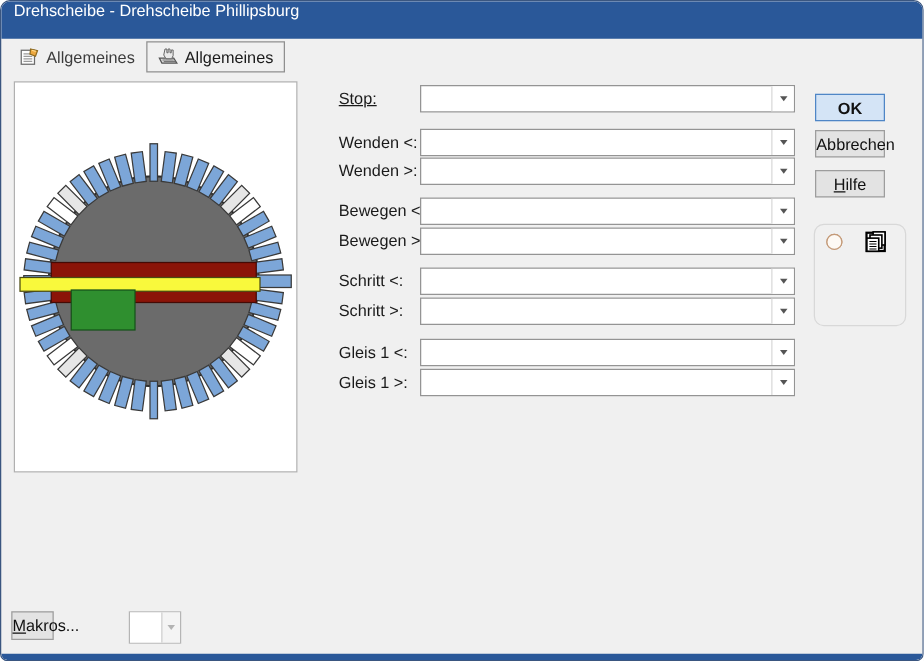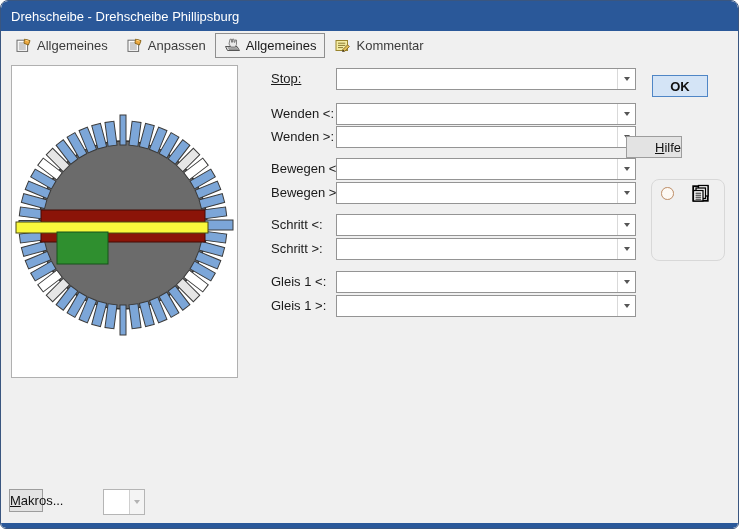--- a/index.html
+++ b/index.html
@@ -1,21 +1,21 @@
 <!DOCTYPE html>
 <html><head>
 <meta charset="utf-8">
 <style>
   html,body{margin:0;padding:0;}
   body{width:739px;height:529px;position:relative;background:#ffffff;
        font-family:"Liberation Sans",sans-serif;-webkit-font-smoothing:antialiased;}
   .dialog{position:absolute;inset:0;background:#f0f0f0;border:1px solid #3a5680;
           border-radius:8px 8px 6px 6px;box-sizing:border-box;overflow:hidden;}
   .titlebar{position:absolute;top:0;left:0;right:0;height:30px;background:#2a5899;
-            color:#fff;font-size:13px;display:flex;align-items:center;
+            color:#fff;font-size:13px;display:flex;
             padding-left:10px;border-radius:7px 7px 0 0;}
   .bottom-strip{position:absolute;bottom:0;left:0;right:0;height:5px;background:#2a5899;
             border-radius:0 0 5px 5px;}
   .tabbar{position:absolute;top:31px;left:5px;height:27px;display:flex;align-items:center;}
   .tab{display:flex;align-items:center;gap:5px;padding:3px 8px;font-size:13px;
        color:#3c3c3c;white-space:nowrap;border:1px solid transparent;}
   .tab.active{border:1px solid #8f8f8f;background:#f0f0f0;color:#1a1a1a;}
   .tabicon{width:17px;height:17px;display:inline-flex;}
   .preview{position:absolute;left:10px;top:64px;width:227px;height:313px;background:#fff;
            border:1px solid #b0b0b0;box-sizing:border-box;}
@@ -25,21 +25,21 @@
          border:1px solid #949494;box-sizing:border-box;display:flex;}
   .combo-value{flex:1;font-size:13px;line-height:20px;padding-left:4px;color:#1a1a1a;overflow:hidden;}
   .combo-btn{width:17px;display:flex;align-items:center;justify-content:center;
              border-left:1px solid #d9d9d9;background:#fff;}
   .arrow{width:0;height:0;border-left:3.5px solid transparent;border-right:3.5px solid transparent;
          border-top:4.5px solid #555;}
   .btn{position:absolute;width:56px;height:22px;font-family:"Liberation Sans",sans-serif;
        font-size:13px;color:#111;background:#e3e3e3;border:1px solid #9d9d9d;padding:0;}
   #btn-ok{left:651px;top:74px;font-weight:bold;}
   #btn-cancel{left:651px;top:103px;}
-  #btn-help{left:625px;top:135px;text-align:right;}
+  #btn-help{left:651px;top:135px;}
   #btn-makros{left:8px;top:488px;width:34px;height:23px;}
   .radio-group{position:absolute;left:650px;top:178px;width:74px;height:82px;
                border:1px solid #d8d8d8;border-radius:8px;box-sizing:border-box;}
   .radio-row{position:absolute;left:9px;right:6px;height:26px;display:flex;align-items:center;}
   .radio{width:13px;height:13px;border-radius:50%;border:1px solid #c49a78;background:#fdf9f4;
          display:flex;align-items:center;justify-content:center;box-sizing:border-box;}
   .radio .dot{width:6px;height:6px;border-radius:50%;background:#3c4a66;display:none;}
   .radio.checked .dot{display:block;}
   .opt-icon{margin-left:17px;width:19px;height:19px;display:inline-flex;}
   .mini-combo{position:absolute;left:102px;top:488px;width:42px;height:26px;background:#fff;
@@ -68,63 +68,32 @@
               <line x1="3.8" y1="8" x2="10.8" y2="8"></line>
               <line x1="3.8" y1="10" x2="10.8" y2="10"></line>
               <line x1="3.8" y1="12" x2="10.8" y2="12"></line>
             </g>
             <path d="M9.5 2.2 L15 3.6 L13.4 8 L9 6.2 Z" fill="#eda83f" stroke="#8f6a1e"></path>
             <path d="M10.5 3.2 L13.6 4.1" stroke="#ffd98a" stroke-width="1" fill="none"></path>
           </svg>
         </span>
         <span>Allgemeines</span>
       </div>
-      <div class="tab">
-        <span class="tabicon">
-          <svg width="17" height="17" viewBox="0 0 17 17">
-            <rect x="2" y="3.2" width="10.6" height="11.2" fill="#fdfdfd" stroke="#6b6b6b"></rect>
-            <g stroke="#9a9a9a" stroke-width="1">
-              <line x1="3.8" y1="6" x2="10.8" y2="6"></line>
-              <line x1="3.8" y1="8" x2="10.8" y2="8"></line>
-              <line x1="3.8" y1="10" x2="10.8" y2="10"></line>
-              <line x1="3.8" y1="12" x2="10.8" y2="12"></line>
-            </g>
-            <path d="M9.5 2.2 L15 3.6 L13.4 8 L9 6.2 Z" fill="#eda83f" stroke="#8f6a1e"></path>
-            <path d="M10.5 3.2 L13.6 4.1" stroke="#ffd98a" stroke-width="1" fill="none"></path>
-          </svg>
-        </span>
-        <span>Anpassen</span>
-      </div>
       <div class="tab active">
         <span class="tabicon">
           <svg width="17" height="17" viewBox="0 0 17 17">
             <path d="M1.5 9.5 L13 9.5 L15.5 13.5 L3.5 13.5 Z" fill="#d9d9d9" stroke="#555"></path>
             <g stroke="#777" stroke-width="0.9">
               <line x1="4" y1="11" x2="13" y2="11"></line>
               <line x1="5" y1="12.3" x2="14" y2="12.3"></line>
             </g>
             <path d="M6 2.2 h1.5 v3 h1 v-3 h1.5 v3 h1 v-2.2 h1.5 v4.5 l-1.2 2.5 h-4.5 l-1.8 -3 Z" fill="#e9e9e9" stroke="#666" stroke-width="0.8"></path>
           </svg>
         </span>
         <span>Allgemeines</span>
-      </div>
-      <div class="tab">
-        <span class="tabicon">
-          <svg width="17" height="17" viewBox="0 0 17 17">
-            <rect x="2" y="3.5" width="11.5" height="10" fill="#f5eda4" stroke="#99852e"></rect>
-            <g stroke="#8b7b34" stroke-width="1">
-              <line x1="4" y1="6.2" x2="11.3" y2="6.2"></line>
-              <line x1="4" y1="8.4" x2="11.3" y2="8.4"></line>
-              <line x1="4" y1="10.6" x2="9" y2="10.6"></line>
-            </g>
-            <path d="M8.8 12.6 L13.6 7.8 L15.4 9.6 L10.6 14.4 Z" fill="#e0c05a" stroke="#7a5c1c" stroke-width="0.8"></path>
-            <path d="M8.8 12.6 L8.2 15 L10.6 14.4 Z" fill="#3a2c10"></path>
-          </svg>
-        </span>
-        <span>Kommentar</span>
       </div>
     </div>
 
   <div class="preview">
     <svg id="ttsvg" width="225" height="311" viewBox="0 0 225 311">
         <circle cx="111" cy="159" r="84" fill="#6b6b6b" stroke="#2e2e2e" stroke-width="1.5"></circle>
         <rect x="108" y="49" width="6" height="30" fill="#7ca6d8" stroke="#3a3a3a" stroke-width="1" transform="rotate(0 111 159)"></rect>
         <rect x="106.5" y="55" width="9" height="24" fill="#7ca6d8" stroke="#3a3a3a" stroke-width="1" transform="rotate(7.5 111 159)"></rect>
         <rect x="106.5" y="55" width="9" height="24" fill="#7ca6d8" stroke="#3a3a3a" stroke-width="1" transform="rotate(15 111 159)"></rect>
         <rect x="106.5" y="55" width="9" height="24" fill="#7ca6d8" stroke="#3a3a3a" stroke-width="1" transform="rotate(22.5 111 159)"></rect>
@@ -238,20 +207,21 @@
       <div class="form-label" style="top: 294px;">Gleis 1 &gt;:</div>
       <div class="combo" style="top: 294px;">
         <div class="combo-value"></div>
         <div class="combo-btn">
           <span class="arrow"></span>
         </div>
       </div>
     </div>
 
   <button class="btn" id="btn-ok" style="background: rgb(212, 228, 246); border: 1px solid rgb(79, 134, 198);">OK</button>
+  <button class="btn" id="btn-cancel">Abbrechen</button>
   <button class="btn" id="btn-help"><u>H</u>ilfe</button>
 
   <div class="radio-group">
     <div class="radio-row" id="opt-row-0">
       <span class="radio checked">
           <span class="dot"></span>
         </span>
       <span class="opt-icon">
         <svg width="19" height="19" viewBox="0 0 19 19">
           <rect x="2.2" y="2.2" width="14.6" height="14.6" fill="#fff" stroke="#000" stroke-width="1.8"></rect>

